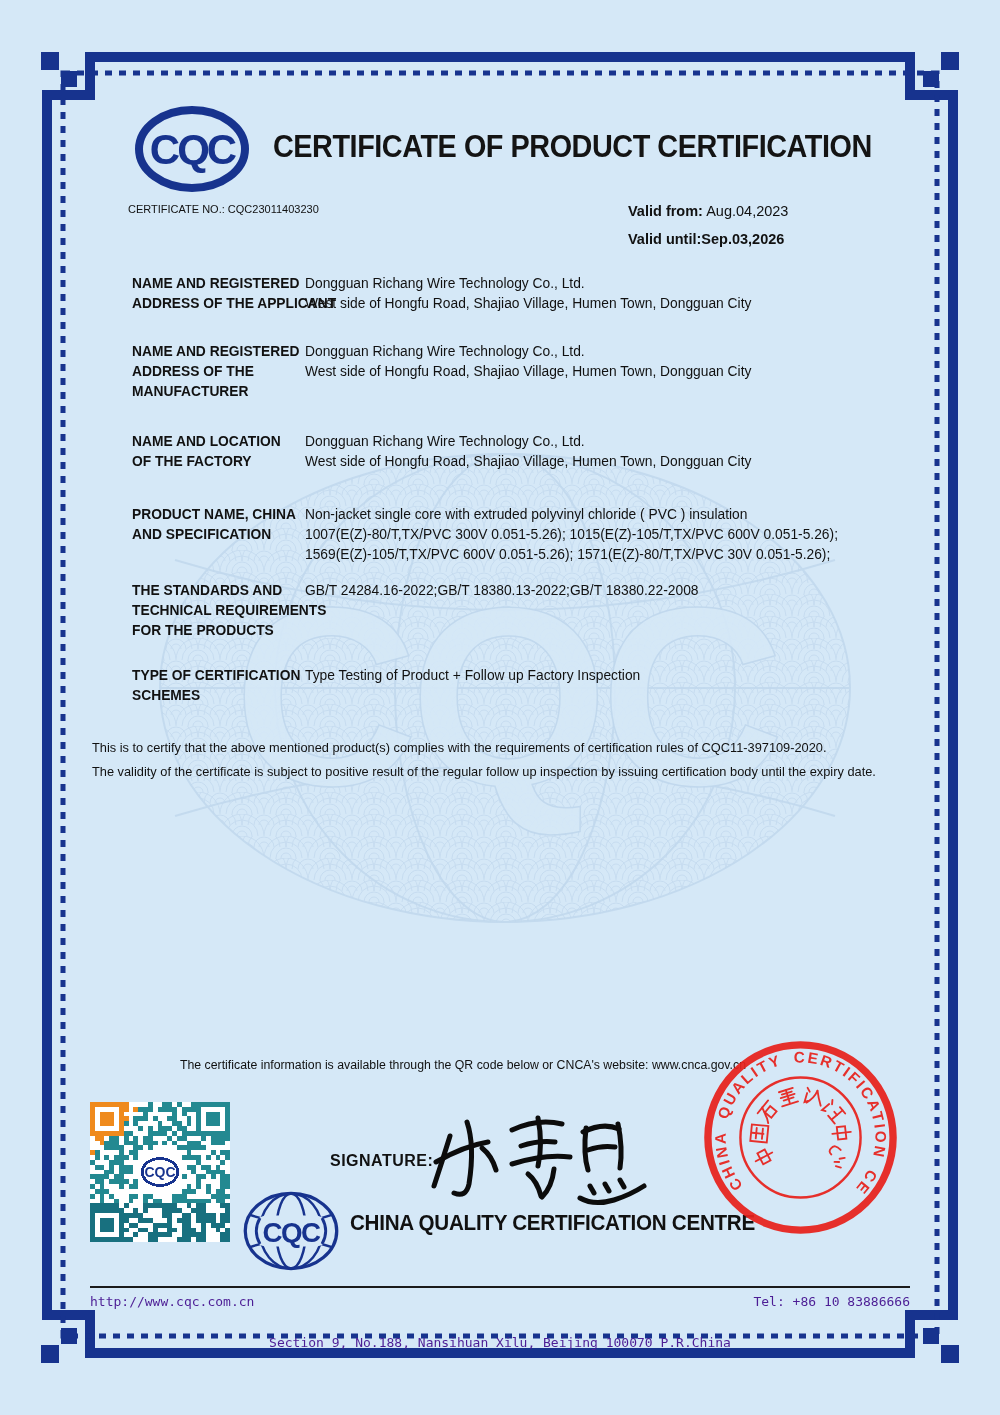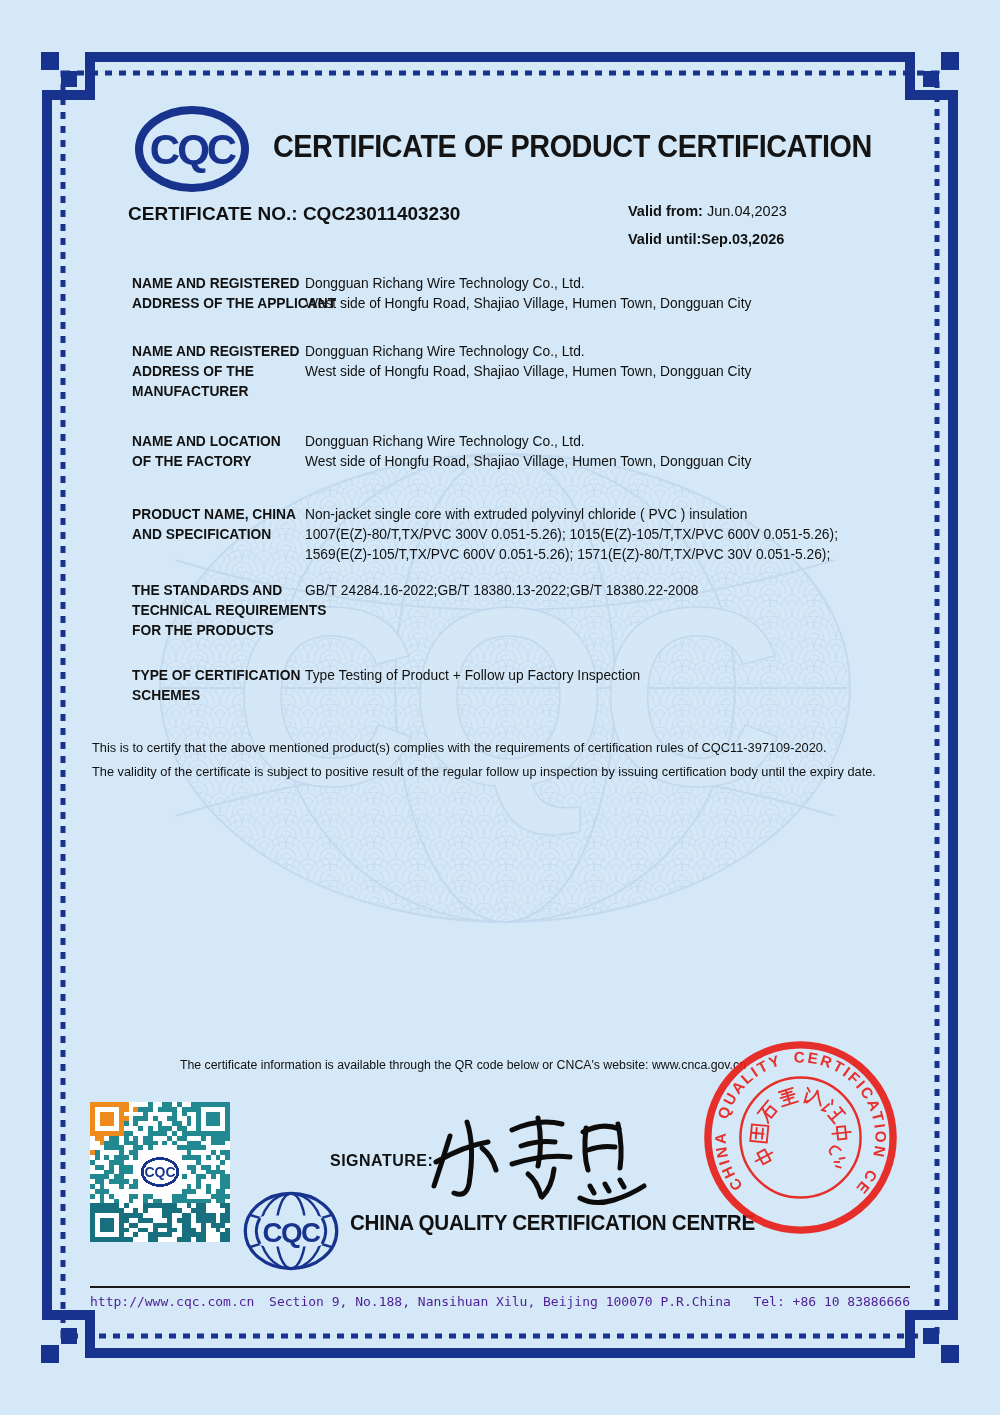--- a/index.html
+++ b/index.html
@@ -3,35 +3,35 @@
 <meta charset="utf-8">
 <style>
   html,body{margin:0;padding:0;background:#9db4c8;}
   .page{position:relative;width:1000px;height:1415px;margin:0 auto;background:#d5e8f7;
         font-family:"Liberation Sans",sans-serif;color:#111;overflow:hidden;}
   .abs{position:absolute;}
   svg{display:block;}
   .frame-svg,.wm-svg{position:absolute;left:0;top:0;width:1000px;height:1415px;pointer-events:none;}
   .title{position:absolute;left:273px;top:129px;width:640px;font-size:31px;font-weight:bold;
          letter-spacing:-.5px;transform:scaleX(.93);transform-origin:left center;color:#141414;white-space:nowrap;}
-  .certline{position:absolute;left:128px;top:203px;font-size:19px;font-weight:bold;}
+  .certline{position:absolute;left:128px;top:203px;font-size:11px;font-weight:normal;}
   .validline{position:absolute;left:613px;font-size:14.5px;}
   .validline .lab{font-weight:bold;margin-left:15px;}
   .row{position:absolute;left:92px;width:800px;font-size:13.8px;line-height:20px;}
   .row .flabel{position:absolute;left:0;top:0;width:205px;font-weight:bold;white-space:pre-line;margin-left:40px;}
   .row .fvalue{position:absolute;left:213px;top:0;width:585px;white-space:pre-line;}
   .statement{position:absolute;left:92px;width:810px;font-size:12.8px;}
   .note{position:absolute;left:92px;top:1058px;width:742px;text-align:center;font-size:12.3px;}
   .sig-label{position:absolute;left:330px;top:1152px;font-size:16px;font-weight:bold;letter-spacing:.5px;}
   .org-name{position:absolute;left:350px;top:1211px;font-size:21.5px;font-weight:bold;letter-spacing:-.3px;
             transform:scaleX(.96);transform-origin:left center;white-space:nowrap;}
   .footer-rule{position:absolute;left:90px;top:1286px;width:820px;border-top:2px solid #1b1b1b;}
   .footer{position:absolute;top:1294px;font-family:"DejaVu Sans Mono",monospace;font-size:13px;color:#4c1d95;white-space:nowrap;}
   .f-web{left:90px;}
-  .f-addr{left:0;width:1000px;text-align:center;}
+  .f-addr{left:0;width:1000px;text-align:center;margin-top:41px;}
   .f-tel{right:90px;text-align:center;}
 </style>
 </head>
 <body>
 
 <div class="page">
 
   <svg class="wm-svg" viewBox="0 0 1000 1415">
     <defs>
       <pattern id="seigaiha" width="44" height="22" patternUnits="userSpaceOnUse">
@@ -76,21 +76,21 @@
     <text x="59" y="60" text-anchor="middle" font-family="Liberation Sans,sans-serif" font-weight="bold" font-size="42" letter-spacing="-3" fill="#17338e">CQC</text>
   </svg>
   <div class="title">CERTIFICATE OF PRODUCT CERTIFICATION</div>
 
   <div class="certline">
     <span>CERTIFICATE NO.:</span>
     <span>CQC23011403230</span>
   </div>
   <div class="validline" style="top:203px">
     <span class="lab">Valid from:</span>
-    <span>Jun.04,2023</span>
+    <span>Aug.04,2023</span>
   </div>
   <div class="validline" style="top:231px;font-weight:bold">
     <span class="lab">Valid until:</span><span>Sep.03,2026</span>
   </div>
 
   <div class="row" style="top:274px">
     <div class="flabel">NAME AND REGISTERED
 ADDRESS OF THE APPLICANT</div>
     <div class="fvalue">Dongguan Richang Wire Technology Co., Ltd.
 West side of Hongfu Road, Shajiao Village, Humen Town, Dongguan City</div>

